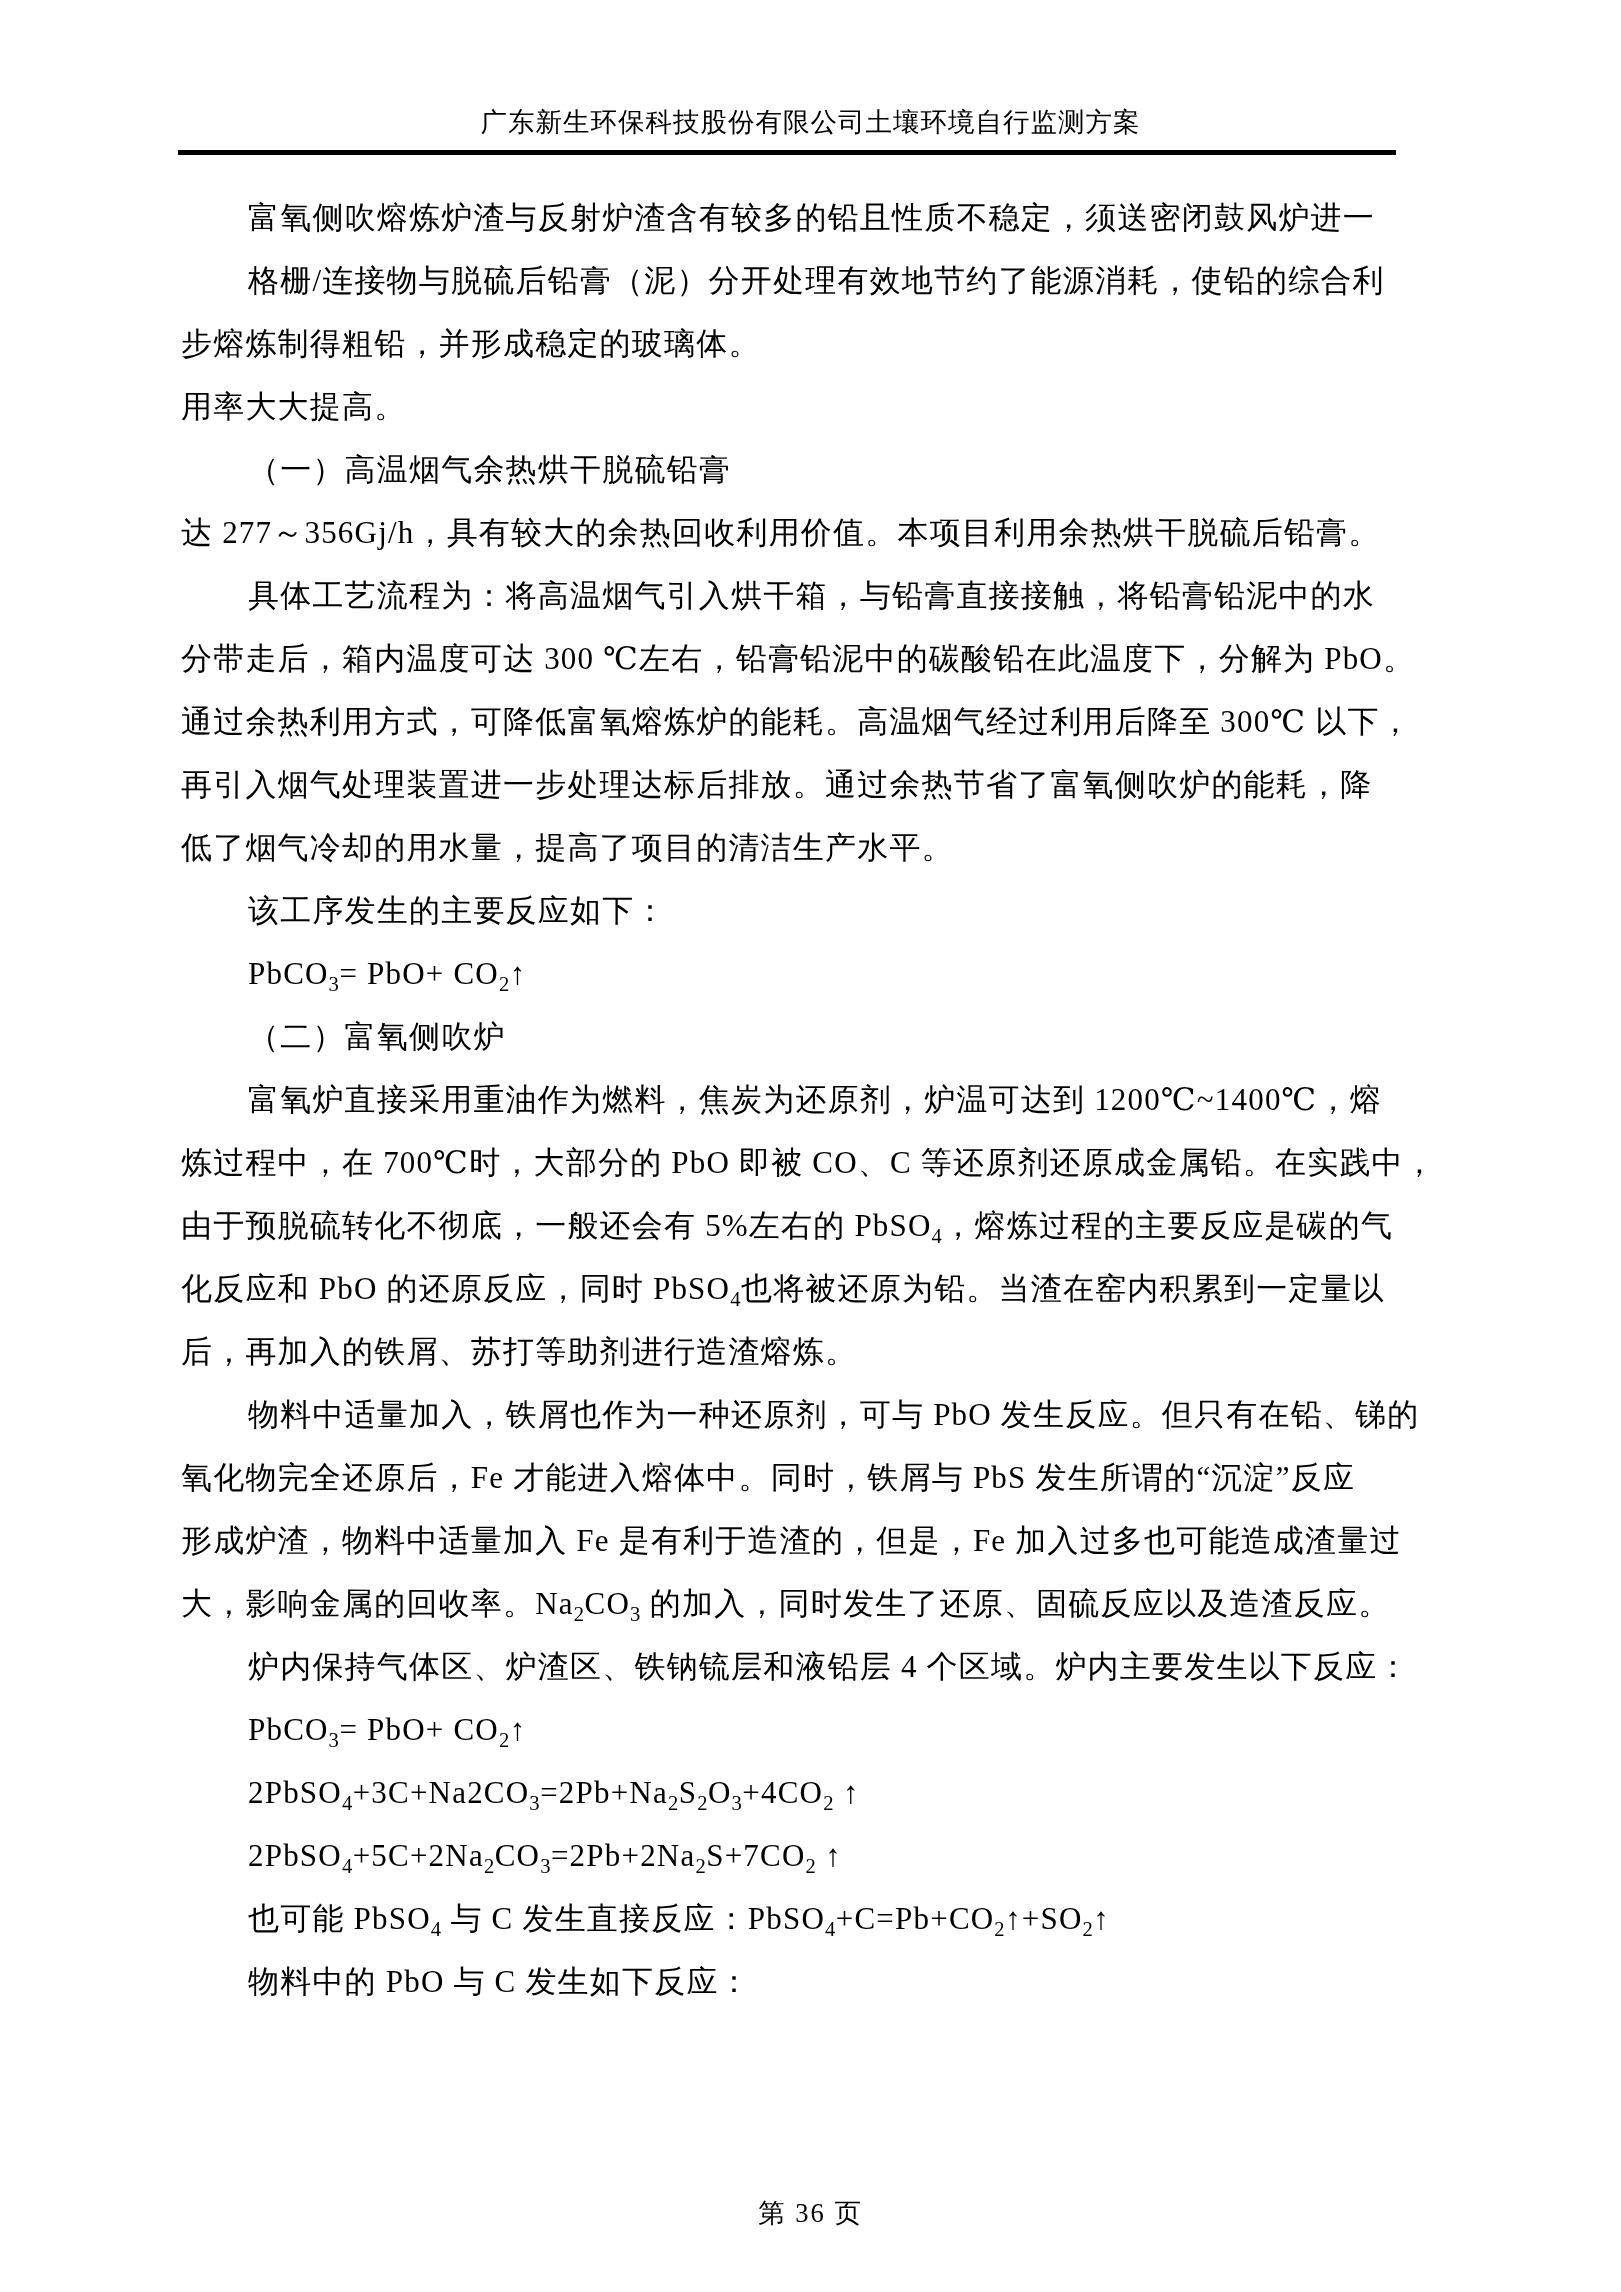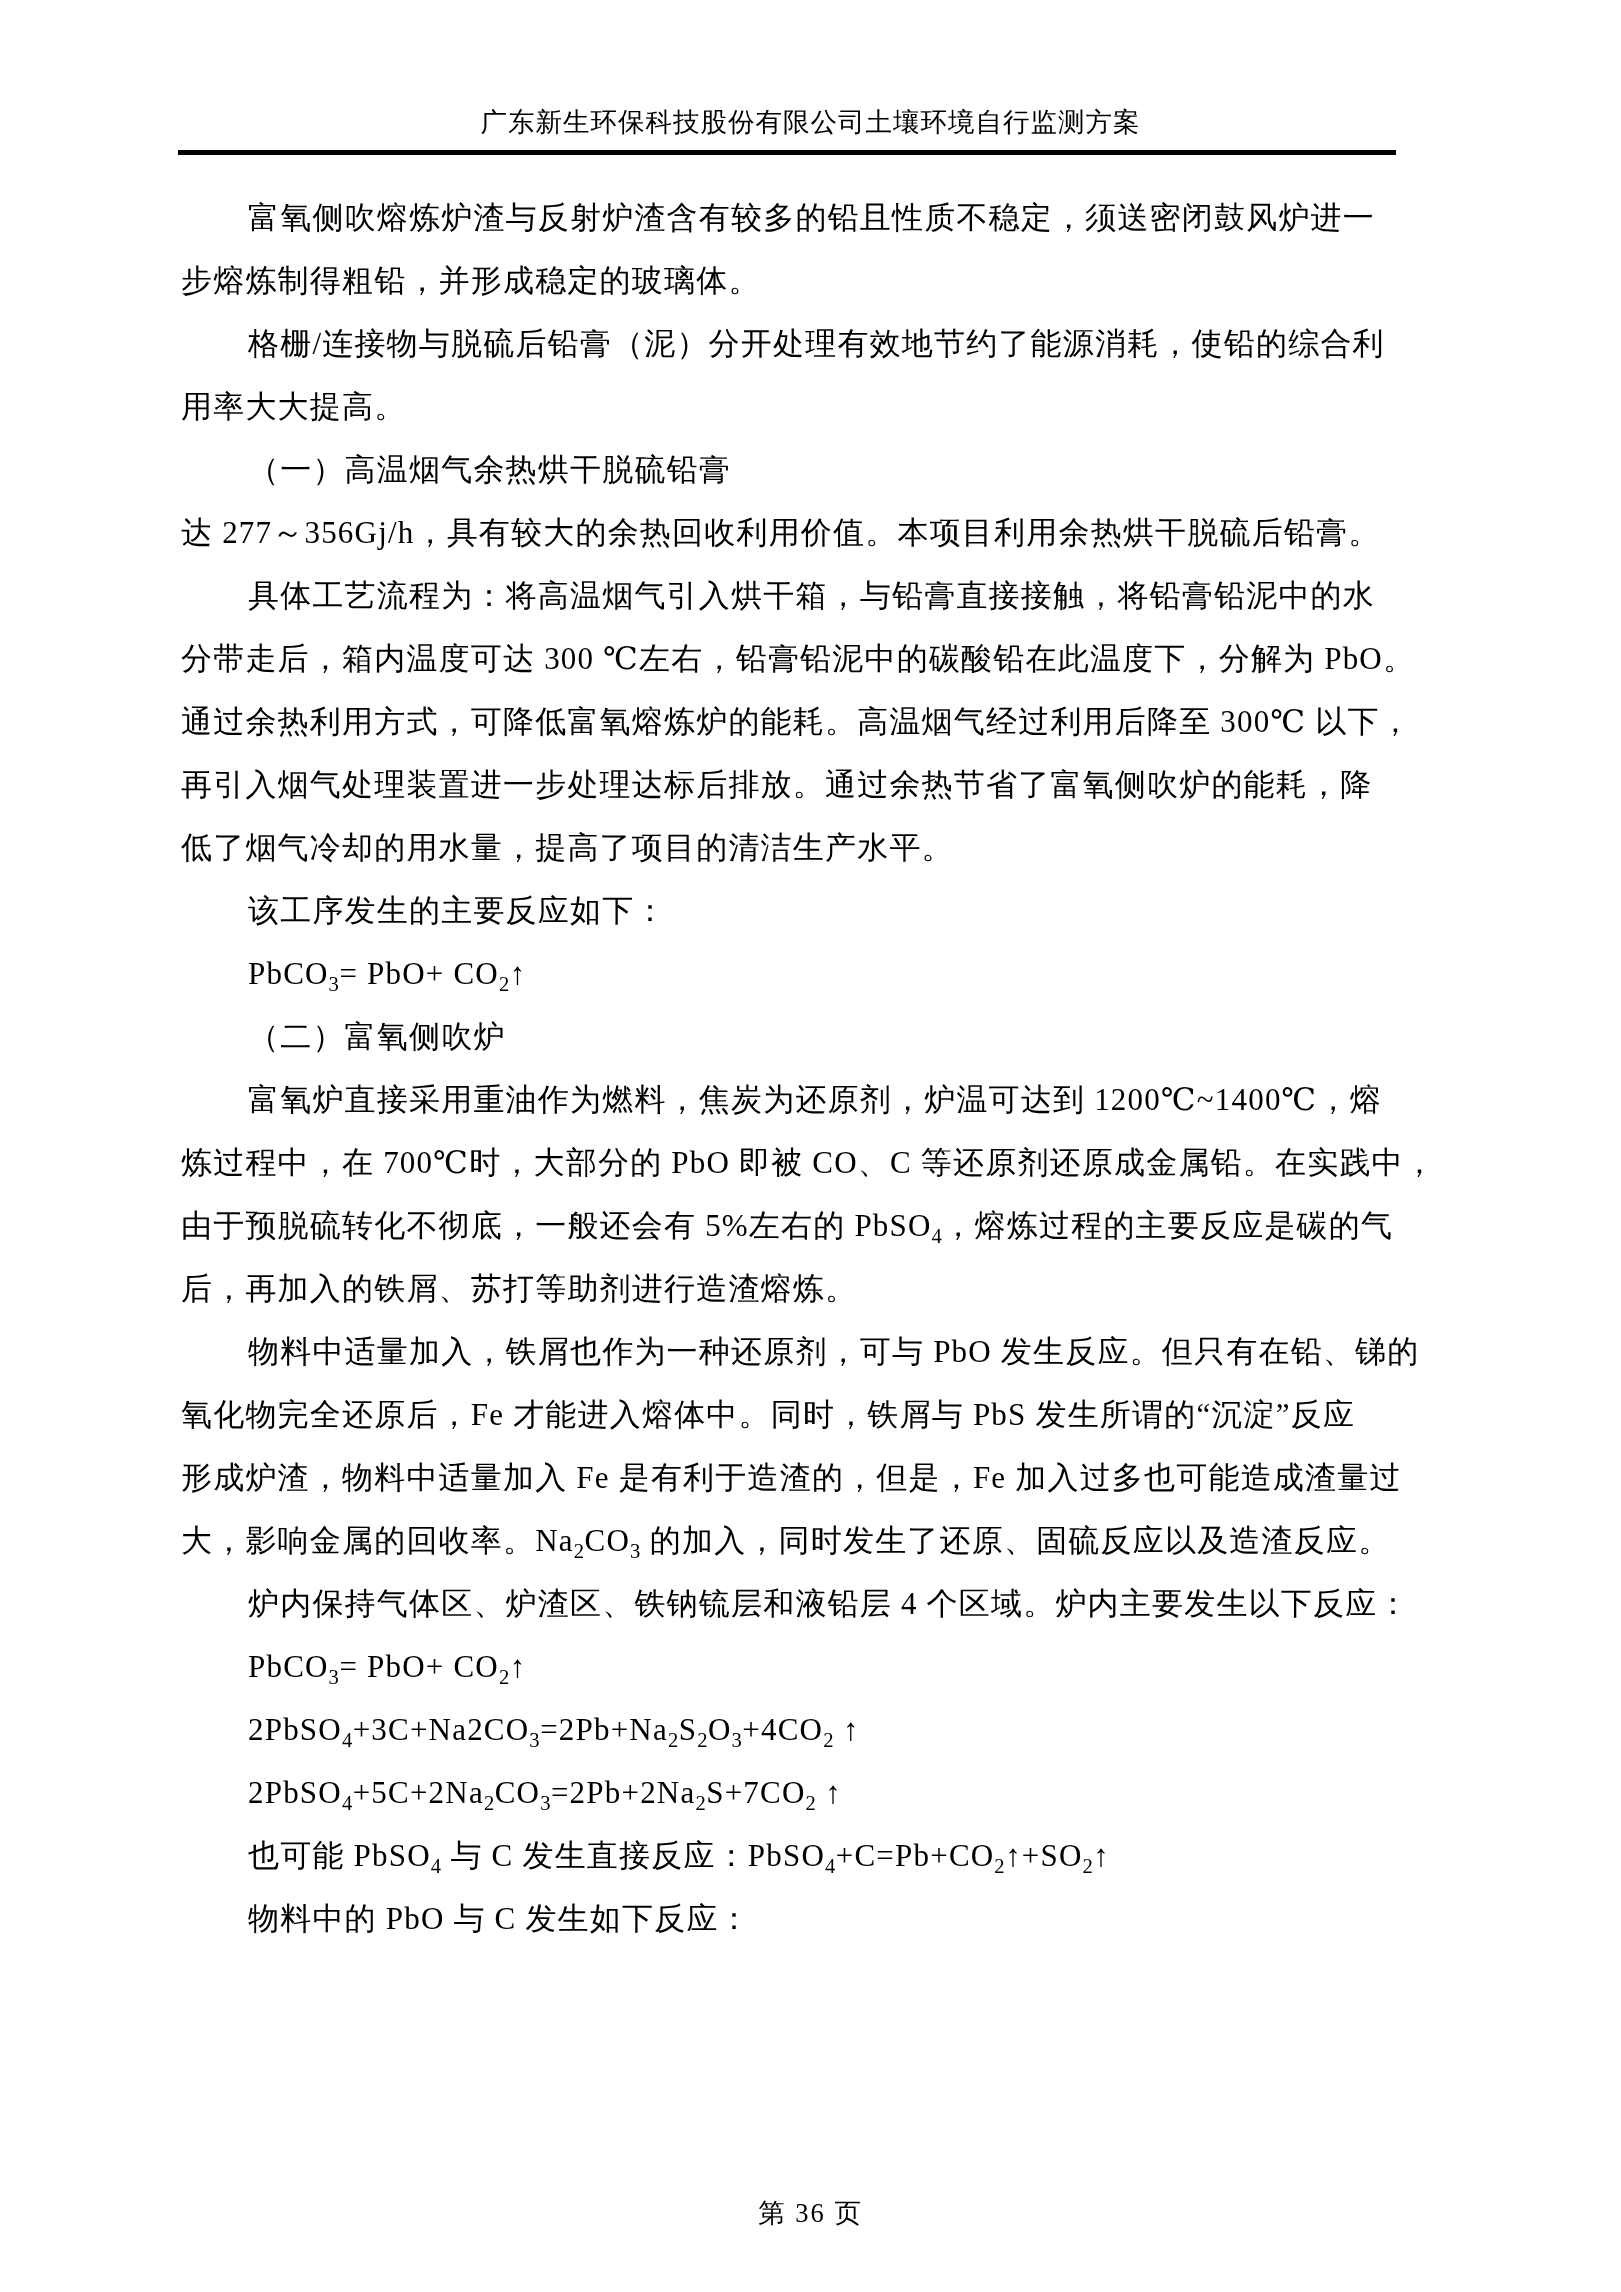--- a/index.html
+++ b/index.html
@@ -66,36 +66,37 @@
 <body>
 
 <div class="page">
   <div>
     <div class="header-title">广东新生环保科技股份有限公司土壤环境自行监测方案</div>
     <div class="header-rule"></div>
   </div>
 
   <div class="doc-body" id="doc-body">
       <div class="line indent">富氧侧吹熔炼炉渣与反射炉渣含有较多的铅且性质不稳定，须送密闭鼓风炉进一</div>
+      <div class="line indent">格栅/连接物与脱硫后铅膏（泥）分开处理有效地节约了能源消耗，使铅的综合利</div>
       <div class="line">步熔炼制得粗铅，并形成稳定的玻璃体。</div>
-      <div class="line indent">格栅/连接物与脱硫后铅膏（泥）分开处理有效地节约了能源消耗，使铅的综合利</div>
       <div class="line">用率大大提高。</div>
       <div class="line indent">（一）高温烟气余热烘干脱硫铅膏</div>
       <div class="line">达 277～356Gj/h，具有较大的余热回收利用价值。本项目利用余热烘干脱硫后铅膏。</div>
       <div class="line indent">具体工艺流程为：将高温烟气引入烘干箱，与铅膏直接接触，将铅膏铅泥中的水</div>
       <div class="line">分带走后，箱内温度可达 300  ℃左右，铅膏铅泥中的碳酸铅在此温度下，分解为 PbO。</div>
       <div class="line">通过余热利用方式，可降低富氧熔炼炉的能耗。高温烟气经过利用后降至 300℃ 以下，</div>
       <div class="line">再引入烟气处理装置进一步处理达标后排放。通过余热节省了富氧侧吹炉的能耗，降</div>
       <div class="line">低了烟气冷却的用水量，提高了项目的清洁生产水平。</div>
       <div class="line indent">该工序发生的主要反应如下：</div>
       <div class="line indent"><span>PbCO</span><sub>3</sub><span>= PbO+ CO</span><sub>2</sub><span>↑</span></div>
       <div class="line indent">（二）富氧侧吹炉</div>
       <div class="line indent">富氧炉直接采用重油作为燃料，焦炭为还原剂，炉温可达到 1200℃~1400℃，熔</div>
       <div class="line">炼过程中，在 700℃时，大部分的 PbO 即被 CO、C 等还原剂还原成金属铅。在实践中，</div>
       <div class="line"><span>由于预脱硫转化不彻底，一般还会有 5%左右的 PbSO</span><sub>4</sub><span>，熔炼过程的主要反应是碳的气</span></div>
+      <div class="line"><span>化反应和 PbO 的还原反应，同时 PbSO</span><sub>4</sub><span>也将被还原为铅。当渣在窑内积累到一定量以</span></div>
       <div class="line">后，再加入的铁屑、苏打等助剂进行造渣熔炼。</div>
       <div class="line indent">物料中适量加入，铁屑也作为一种还原剂，可与 PbO 发生反应。但只有在铅、锑的</div>
       <div class="line">氧化物完全还原后，Fe 才能进入熔体中。同时，铁屑与 PbS 发生所谓的“沉淀”反应</div>
       <div class="line">形成炉渣，物料中适量加入 Fe 是有利于造渣的，但是，Fe 加入过多也可能造成渣量过</div>
       <div class="line"><span>大，影响金属的回收率。Na</span><sub>2</sub><span>CO</span><sub>3</sub><span> 的加入，同时发生了还原、固硫反应以及造渣反应。</span></div>
       <div class="line indent">炉内保持气体区、炉渣区、铁钠锍层和液铅层 4 个区域。炉内主要发生以下反应：</div>
       <div class="line indent"><span>PbCO</span><sub>3</sub><span>= PbO+ CO</span><sub>2</sub><span>↑</span></div>
       <div class="line indent"><span>2PbSO</span><sub>4</sub><span>+3C+Na2CO</span><sub>3</sub><span>=2Pb+Na</span><sub>2</sub><span>S</span><sub>2</sub><span>O</span><sub>3</sub><span>+4CO</span><sub>2</sub><span> ↑</span></div>
       <div class="line indent"><span>2PbSO</span><sub>4</sub><span>+5C+2Na</span><sub>2</sub><span>CO</span><sub>3</sub><span>=2Pb+2Na</span><sub>2</sub><span>S+7CO</span><sub>2</sub><span> ↑</span></div>
       <div class="line indent"><span>也可能 PbSO</span><sub>4</sub><span> 与 C  发生直接反应：PbSO</span><sub>4</sub><span>+C=Pb+CO</span><sub>2</sub><span>↑+SO</span><sub>2</sub><span>↑</span></div>

